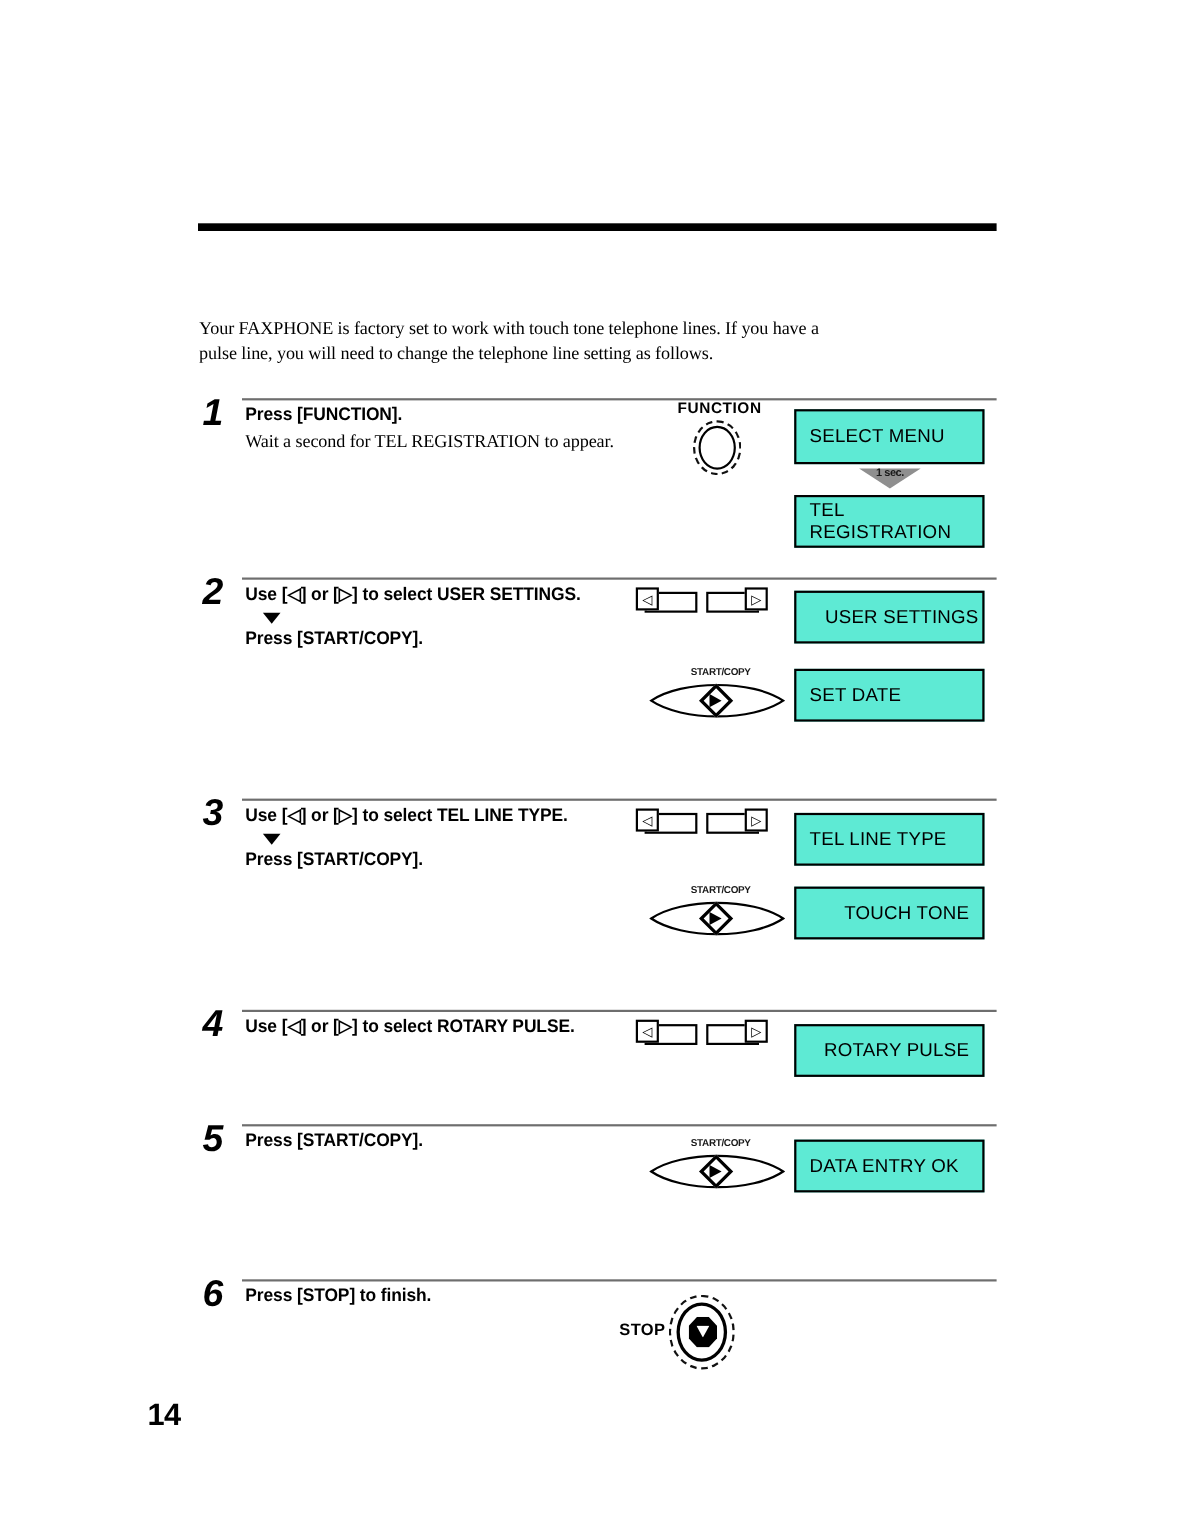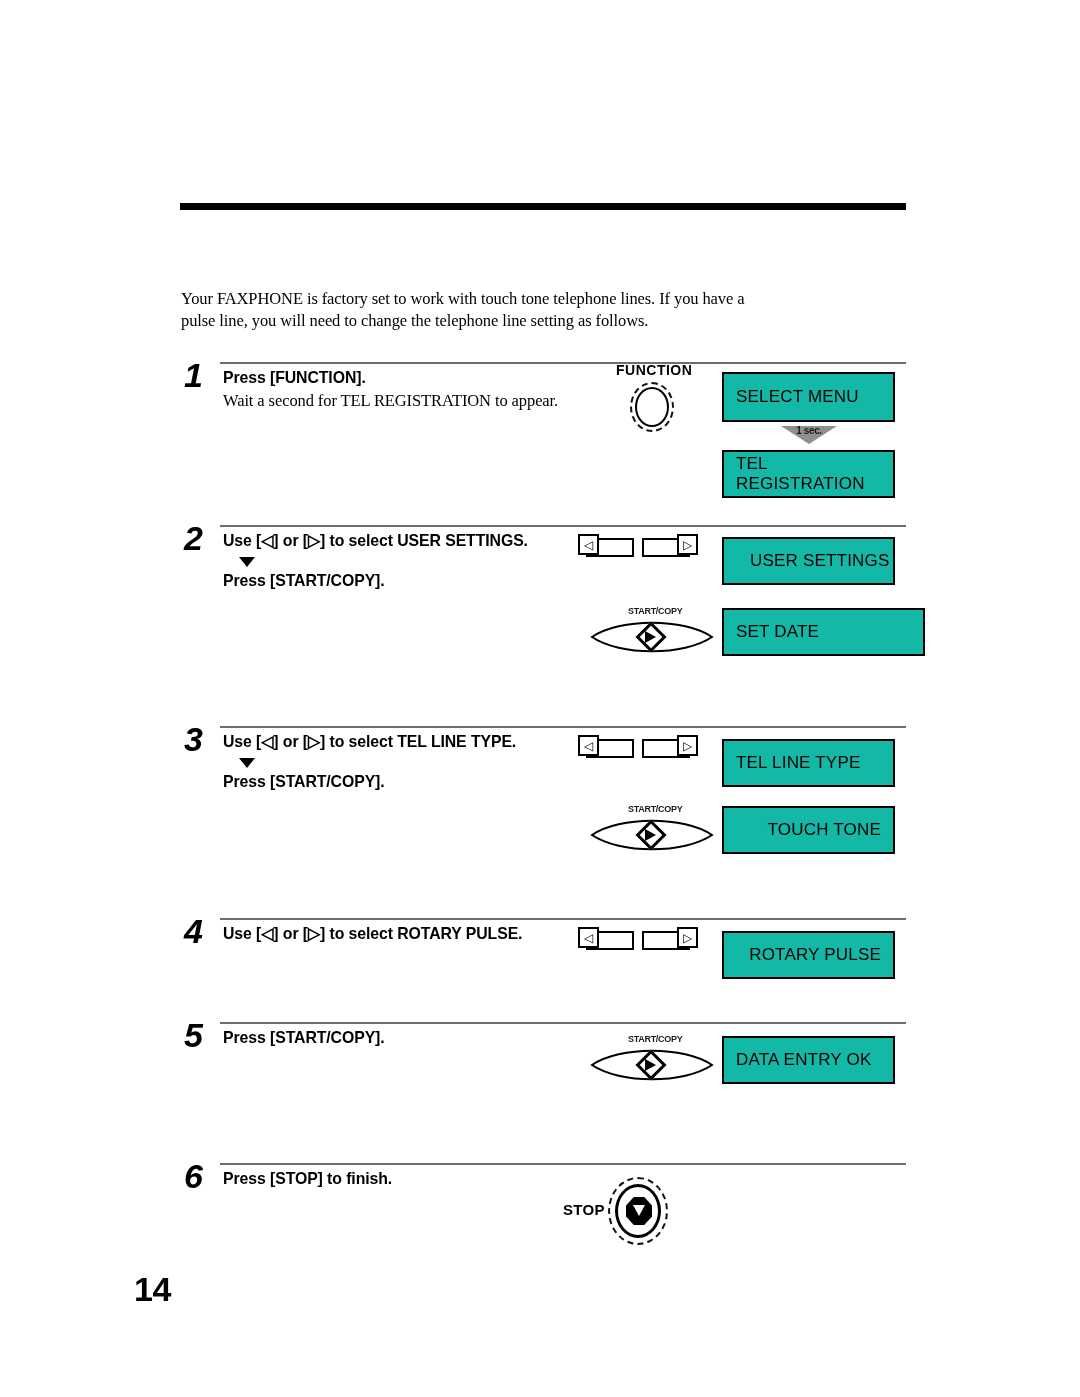--- a/index.html
+++ b/index.html
@@ -129,21 +129,21 @@
     border-left: 8px solid transparent;
     border-right: 8px solid transparent;
     border-top: 10px solid #000;
     margin: 5px 0 2px 16px;
   }
 
   
   .lcd {
     position: absolute;
     border: 2px solid #000;
-    background: #14b8a6;
+    background: #5eead4;
     box-sizing: border-box;
     display: flex;
     align-items: center;
     font-size: 17px;
     letter-spacing: 0.2px;
     color: #000;
   }
   .lcd.left  { justify-content: flex-start; padding-left: 12px; }
   .lcd.right { justify-content: flex-end;   padding-right: 12px; }
 
@@ -275,21 +275,21 @@
     width: 12px; height: 11px;
     background: #fff;
     clip-path: polygon(0 0, 100% 0, 50% 100%);
   }
 
   
   .page-num {
     position: absolute;
     left: 134px;
     top: 1270px;
-    font-size: 34px;
+    font-size: 28px;
     font-weight: 700;
     letter-spacing: -0.5px;
   }
 </style>
 </head>
 <body>
 
 <div class="page">
 
   <div class="top-rule"></div>
@@ -344,21 +344,21 @@
 
     <div class="sc-key" style="left:590px; top:606px;">
       <div class="cap">START/COPY</div>
       <svg class="lens" viewBox="0 0 124 38">
         <path d="M2 19 C 30 0, 94 0, 122 19 C 94 38, 30 38, 2 19 Z" fill="#ffffff" stroke="#000000" stroke-width="2"></path>
       </svg>
       <div class="diamond"></div>
       <div class="tri-in"></div>
     </div>
 
-    <div class="lcd left" style="left:722px; top:608px; width:203px; height:48px;">SET DATE</div>
+    <div class="lcd left" style="left:722px; top:608px; width:173px; height:48px;">SET DATE</div>
   </div>
 
   <div class="step">
     <div class="step-rule" style="top:726px;"></div>
     <div class="step-num" style="top:722px;">3</div>
     <div class="step-body" style="top:730px;">
       <div class="line-bold">Use [◁] or [▷] to select TEL LINE TYPE.</div>
       <span class="down-tri"></span>
       <div class="line-bold">Press [START/COPY].</div>
     </div>

